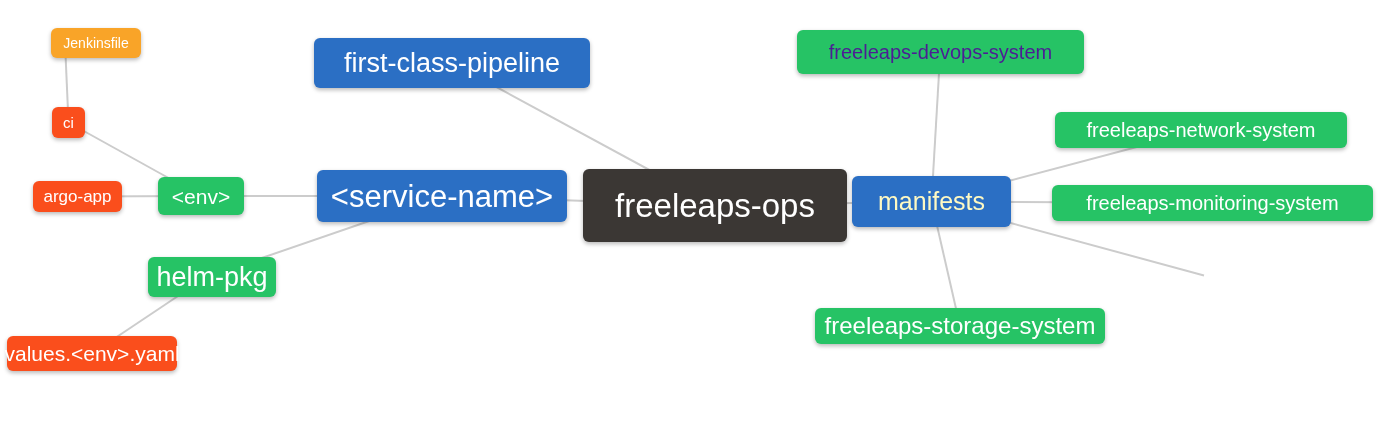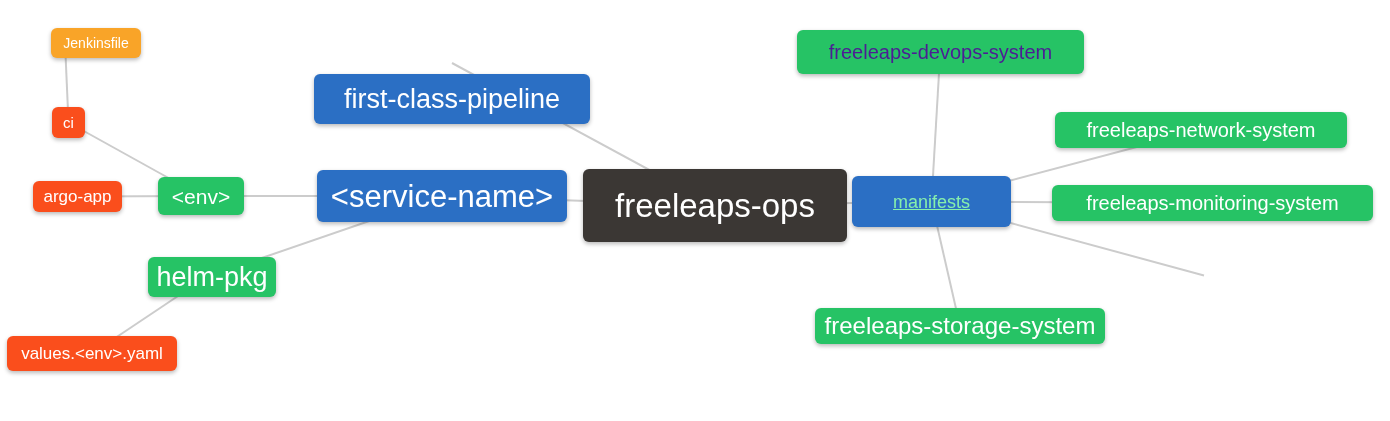--- a/index.html
+++ b/index.html
@@ -51,26 +51,26 @@
       <line x1="452" y1="63" x2="715" y2="205.5" stroke="#cccccc" stroke-width="2"></line>
       <line x1="442" y1="196" x2="715" y2="205.5" stroke="#cccccc" stroke-width="2"></line>
       <line x1="715" y1="205.5" x2="931.5" y2="201.5" stroke="#cccccc" stroke-width="2"></line>
       <line x1="931.5" y1="201.5" x2="940.5" y2="47.5" stroke="#cccccc" stroke-width="2"></line>
       <line x1="931.5" y1="201.5" x2="1201" y2="130" stroke="#cccccc" stroke-width="2"></line>
       <line x1="931.5" y1="201.5" x2="1212.5" y2="203" stroke="#cccccc" stroke-width="2"></line>
       <line x1="931.5" y1="201.5" x2="1204" y2="275.5" stroke="#cccccc" stroke-width="2"></line>
       <line x1="931.5" y1="201.5" x2="960" y2="326" stroke="#cccccc" stroke-width="2"></line>
     </svg>
 <div class="node" style="left: 583px; top: 169px; width: 264px; height: 73px; font-size: 33px; background: rgb(59, 55, 52); color: rgb(255, 255, 255);">freeleaps-ops</div>
-    <div class="node" style="left: 314px; top: 38px; width: 276px; height: 50px; font-size: 27px; background: rgb(43, 111, 196); color: rgb(255, 255, 255); margin-top: 36px;">first-class-pipeline</div>
+    <div class="node" style="left: 314px; top: 38px; width: 276px; height: 50px; font-size: 27px; background: rgb(43, 111, 196); color: rgb(255, 255, 255);">first-class-pipeline</div>
     <div class="node" style="left: 317px; top: 170px; width: 250px; height: 52px; font-size: 31px; background: rgb(43, 111, 196); color: rgb(255, 255, 255);">&lt;service-name&gt;</div>
-    <div class="node" style="left: 852px; top: 176px; width: 159px; height: 51px; font-size: 18px; background: rgb(43, 111, 196); color: #86efac; text-decoration: underline;">manifests</div>
+    <div class="node" style="left: 852px; top: 176px; width: 159px; height: 51px; font-size: 25px; background: rgb(43, 111, 196); color: #fef9c3;">manifests</div>
     <div class="node" style="left: 158px; top: 177px; width: 86px; height: 38px; font-size: 21px; background: rgb(38, 195, 101); color: rgb(255, 255, 255);">&lt;env&gt;</div>
     <div class="node" style="left: 148px; top: 257px; width: 128px; height: 40px; font-size: 27px; background: rgb(38, 195, 101); color: rgb(255, 255, 255);">helm-pkg</div>
     <div class="node" style="left: 52px; top: 107px; width: 33px; height: 31px; font-size: 15px; background: rgb(250, 78, 28); color: rgb(255, 255, 255);">ci</div>
     <div class="node" style="left: 33px; top: 181px; width: 89px; height: 31px; font-size: 17px; background: rgb(250, 78, 28); color: rgb(255, 255, 255);">argo-app</div>
-    <div class="node" style="left: 7px; top: 336px; width: 170px; height: 35px; font-size: 17px; background: rgb(250, 78, 28); color: rgb(255, 255, 255);">values.&lt;env&gt;.yaml</div>
+    <div class="node" style="left: 7px; top: 336px; width: 170px; height: 35px; font-size: 21px; background: rgb(250, 78, 28); color: rgb(255, 255, 255);">values.&lt;env&gt;.yaml</div>
     <div class="node" style="left: 20px; top: 28px; width: 90px; height: 30px; font-size: 14px; background: rgb(249, 164, 40); color: rgb(255, 255, 255); margin-left: 31px;">Jenkinsfile</div>
     <div class="node" style="left: 797px; top: 30px; width: 287px; height: 44px; font-size: 20px; background: rgb(38, 195, 101); color: #4c1d95;">freeleaps-devops-system</div>
     <div class="node" style="left: 1055px; top: 112px; width: 292px; height: 36px; font-size: 20px; background: rgb(38, 195, 101); color: rgb(255, 255, 255);">freeleaps-network-system</div>
     <div class="node" style="left: 1052px; top: 185px; width: 321px; height: 36px; font-size: 20px; background: rgb(38, 195, 101); color: rgb(255, 255, 255);">freeleaps-monitoring-system</div>
     <div class="node" style="left: 815px; top: 308px; width: 290px; height: 36px; font-size: 24px; background: rgb(38, 195, 101); color: rgb(255, 255, 255);">freeleaps-storage-system</div>
   </div>
 
 </body></html>

